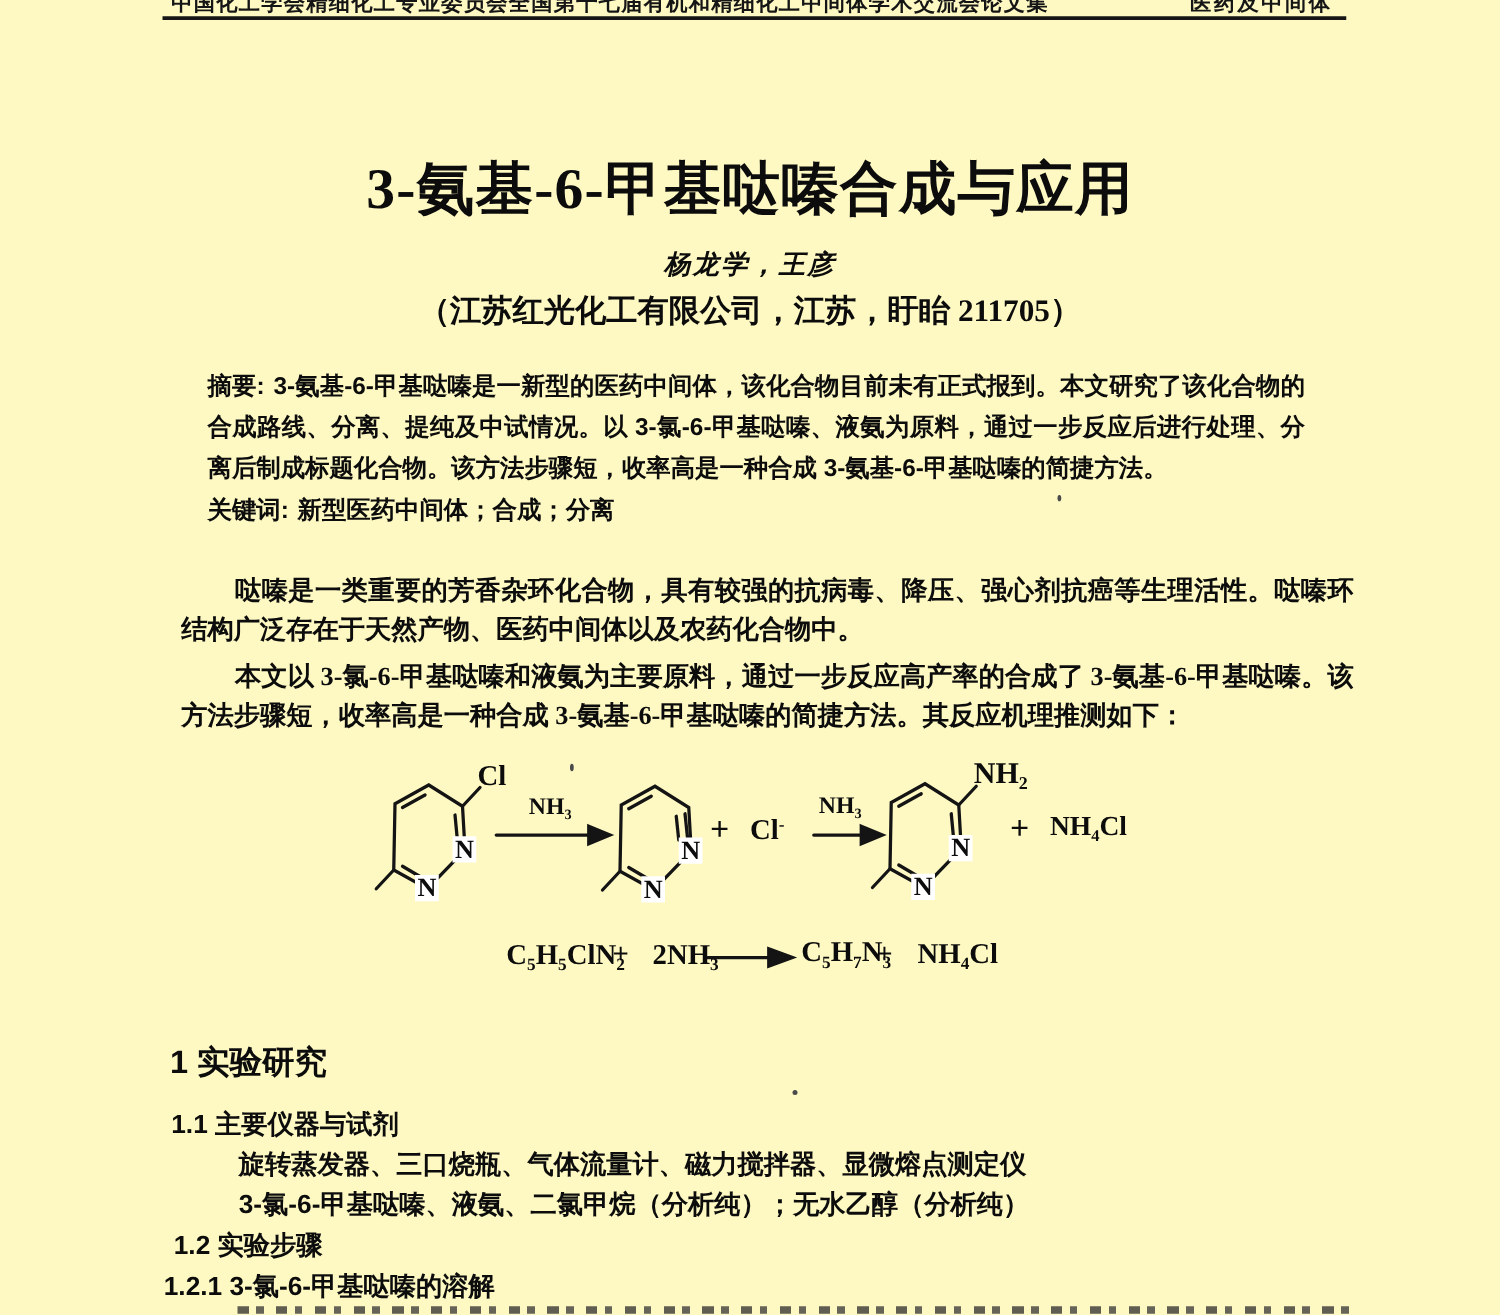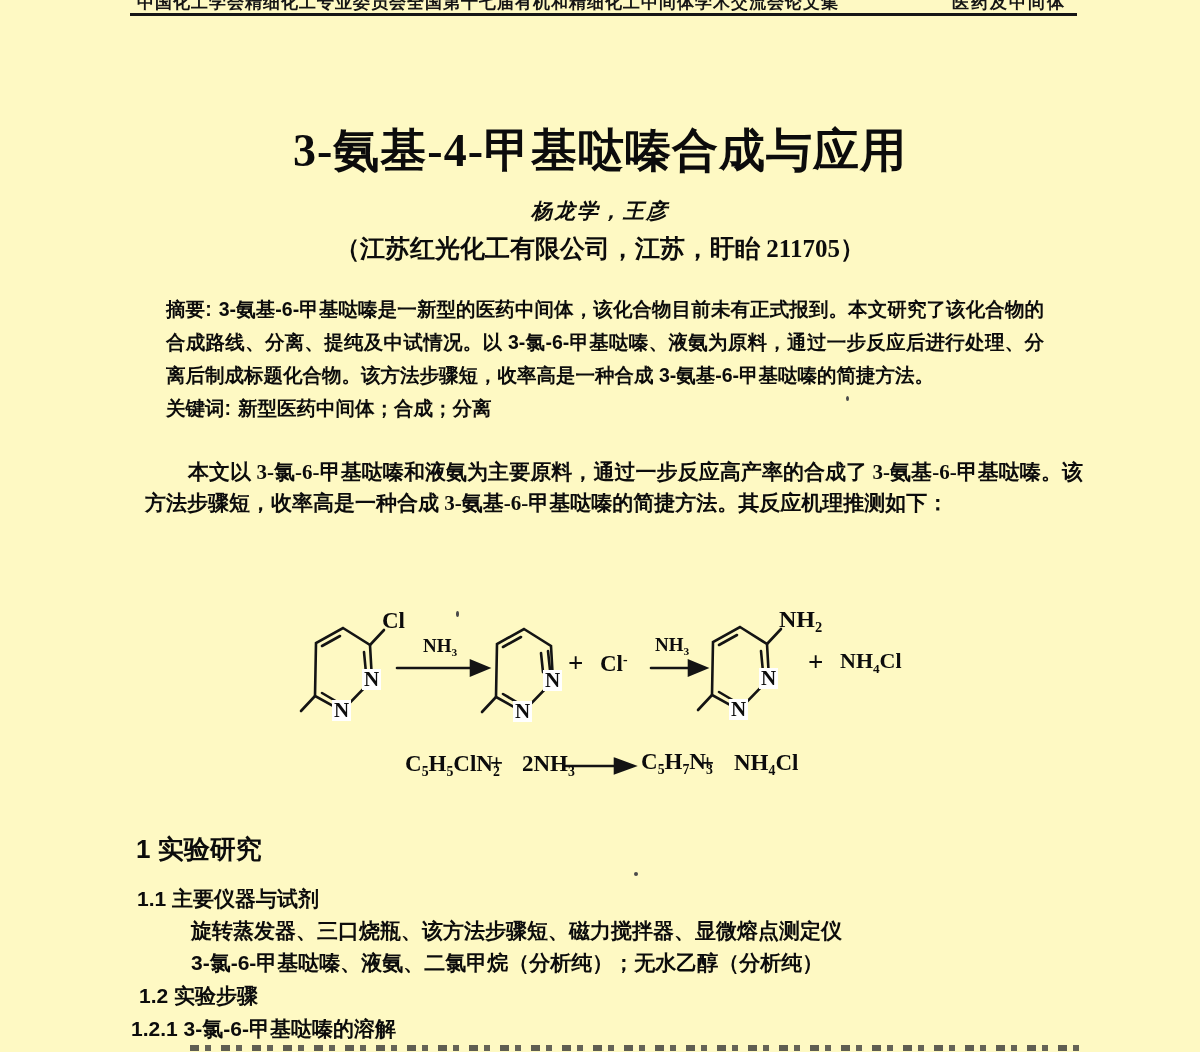--- a/index.html
+++ b/index.html
@@ -56,30 +56,31 @@
 </style>
 </head>
 <body>
 
 <div class="page">
 
   <div class="abs hdr" style="left:137px;top:-9px;">中国化工学会精细化工专业委员会全国第十七届有机和精细化工中间体学术交流会论文集</div>
   <div class="abs hdr" style="left:952px;top:-9px;letter-spacing:2px;">医药及中间体</div>
   <div class="rule" style="left:130px;top:13px;width:947px;height:3px;"></div>
 
-  <h1 class="abs title" style="top:120px;margin:0;">3-氨基-4-甲基哒嗪合成与应用</h1>
+  <h1 class="abs title" style="top:120px;margin:0;">3-氨基-6-甲基哒嗪合成与应用</h1>
   <div class="abs authors" style="top:197px;">杨龙学，王彦</div>
   <div class="abs affil" style="top:232px;">（江苏红光化工有限公司，江苏，盱眙 211705）</div>
 
   <div class="abs abstract">
     <p><span class="lbl">摘要:</span><span>3-氨基-6-甲基哒嗪是一新型的医药中间体，该化合物目前未有正式报到。本文研究了该化合物的合成路线、分离、提纯及中试情况。以 3-氯-6-甲基哒嗪、液氨为原料，通过一步反应后进行处理、分离后制成标题化合物。该方法步骤短，收率高是一种合成 3-氨基-6-甲基哒嗪的简捷方法。</span></p>
     <p><span class="lbl">关键词:</span><span>新型医药中间体；合成；分离</span></p>
   </div>
 
   <div class="abs bodytext">
+    <p>哒嗪是一类重要的芳香杂环化合物，具有较强的抗病毒、降压、强心剂抗癌等生理活性。哒嗪环结构广泛存在于天然产物、医药中间体以及农药化合物中。</p>
     <p>本文以 3-氯-6-甲基哒嗪和液氨为主要原料，通过一步反应高产率的合成了 3-氨基-6-甲基哒嗪。该方法步骤短，收率高是一种合成 3-氨基-6-甲基哒嗪的简捷方法。其反应机理推测如下：</p>
   </div>
 
   <svg class="abs" style="left:0;top:0;" width="1200" height="1052" viewBox="0 0 1200 1052">
     <g stroke="#141414" stroke-width="2.6" fill="none" stroke-linecap="round">
 
       <g>
         <polygon points="343,628 370,645 372,680 342,711 315,696 316,643"></polygon>
         <line x1="322" y1="646" x2="340" y2="636"></line>
         <line x1="364" y1="652" x2="366" y2="673"></line>
@@ -140,21 +141,21 @@
 
   <span class="abs chem" style="left:405px;top:752px;font-size:23px;">C<span class="sub">5</span>H<span class="sub">5</span>ClN<span class="sub">2</span></span>
   <span class="abs chem" style="left:490px;top:751px;font-size:23px;">+</span>
   <span class="abs chem" style="left:522px;top:752px;font-size:23px;">2NH<span class="sub">3</span></span>
   <span class="abs chem" style="left:641px;top:750px;font-size:23px;">C<span class="sub">5</span>H<span class="sub">7</span>N<span class="sub">3</span></span>
   <span class="abs chem" style="left:701px;top:751px;font-size:23px;">+</span>
   <span class="abs chem" style="left:734px;top:751px;font-size:23px;">NH<span class="sub">4</span>Cl</span>
 
   <div class="abs sec" style="left:136px;top:832px;font-size:26px;">1 实验研究</div>
   <div class="abs sec" style="left:137px;top:885px;font-size:21px;">1.1 主要仪器与试剂</div>
-  <div class="abs sec" style="left:191px;top:917px;font-size:21px;">旋转蒸发器、三口烧瓶、该方法步骤短、磁力搅拌器、显微熔点测定仪</div>
+  <div class="abs sec" style="left:191px;top:917px;font-size:21px;">旋转蒸发器、三口烧瓶、气体流量计、磁力搅拌器、显微熔点测定仪</div>
   <div class="abs sec" style="left:191px;top:949px;font-size:21px;">3-氯-6-甲基哒嗪、液氨、二氯甲烷（分析纯）；无水乙醇（分析纯）</div>
   <div class="abs sec" style="left:139px;top:982px;font-size:21px;">1.2 实验步骤</div>
   <div class="abs sec" style="left:131px;top:1015px;font-size:21px;">1.2.1 3-氯-6-甲基哒嗪的溶解</div>
 
   <div class="speck" style="left:456px;top:611px;width:3px;height:6px;"></div>
   <div class="speck" style="left:846px;top:396px;width:3px;height:5px;"></div>
   <div class="speck" style="left:634px;top:872px;width:4px;height:4px;"></div>
   <div class="cutline" style="left:190px;top:1045px;width:895px;"></div>
 
 </div>

